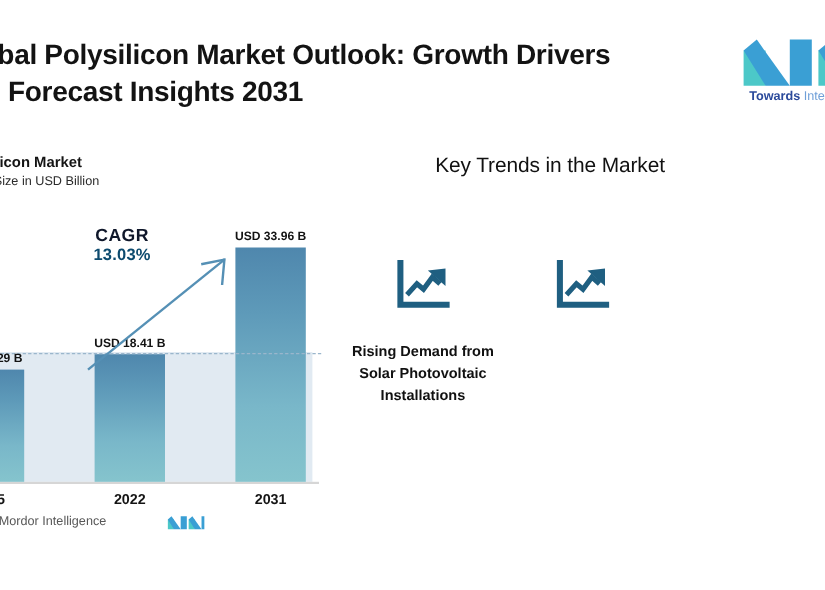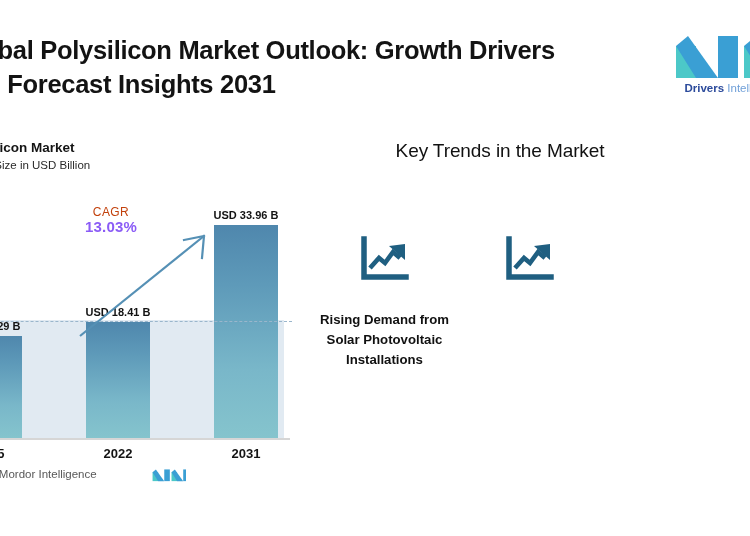--- a/index.html
+++ b/index.html
@@ -162,29 +162,29 @@
   
   #cagr-box {
     position: absolute;
     left: 116px;
     top: 8px;
     width: 78px;
     text-align: center;
     line-height: 1.12;
   }
   #cagr-label {
-    font-size: 12px;
-    font-weight: normal;
-    color: #c2410c;
+    font-size: 16px;
+    font-weight: bold;
+    color: #0f172a;
     letter-spacing: 0.4px;
   }
   #cagr-value {
     font-size: 15px;
     font-weight: bold;
-    color: #8b5cf6;
+    color: #0c4a6e;
     letter-spacing: 0.2px;
   }
   #cagr-arrow {
     position: absolute;
     left: 120px;
     top: 18px;
     width: 140px;
     height: 124px;
     pointer-events: none;
   }
@@ -272,21 +272,21 @@
         <svg width="122" height="48" viewBox="0 0 122 48" xmlns="http://www.w3.org/2000/svg">
           <polygon points="2,46 2,14 22,14 22,46" fill="#4cc8c8"></polygon>
           <polygon points="14,4 44,46 22,46 2,14" fill="#3a9fd4"></polygon>
           <polygon points="44,46 44,4 64,4 64,46" fill="#3a9fd4"></polygon>
           <polygon points="70,46 70,14 90,14 90,46" fill="#4cc8c8"></polygon>
           <polygon points="82,4 112,46 90,46 70,14" fill="#3a9fd4"></polygon>
           <polygon points="112,46 112,4 122,4 122,46" fill="#3a9fd4"></polygon>
         </svg>
       </div>
       <div id="brand-wordmark">
-        <span class="wm-a">Drivers</span><span class="wm-b"> Intelligence</span>
+        <span class="wm-a">Towards</span><span class="wm-b"> Intelligence</span>
       </div>
     </div>
   </div>
 
   <div id="chart-panel">
     <div id="chart-title">Polysilicon Market</div>
     <div id="chart-subtitle">Market Size in USD Billion</div>
 
     <div id="plot">
       <div id="plot-band" style="height: 118px;"></div>

